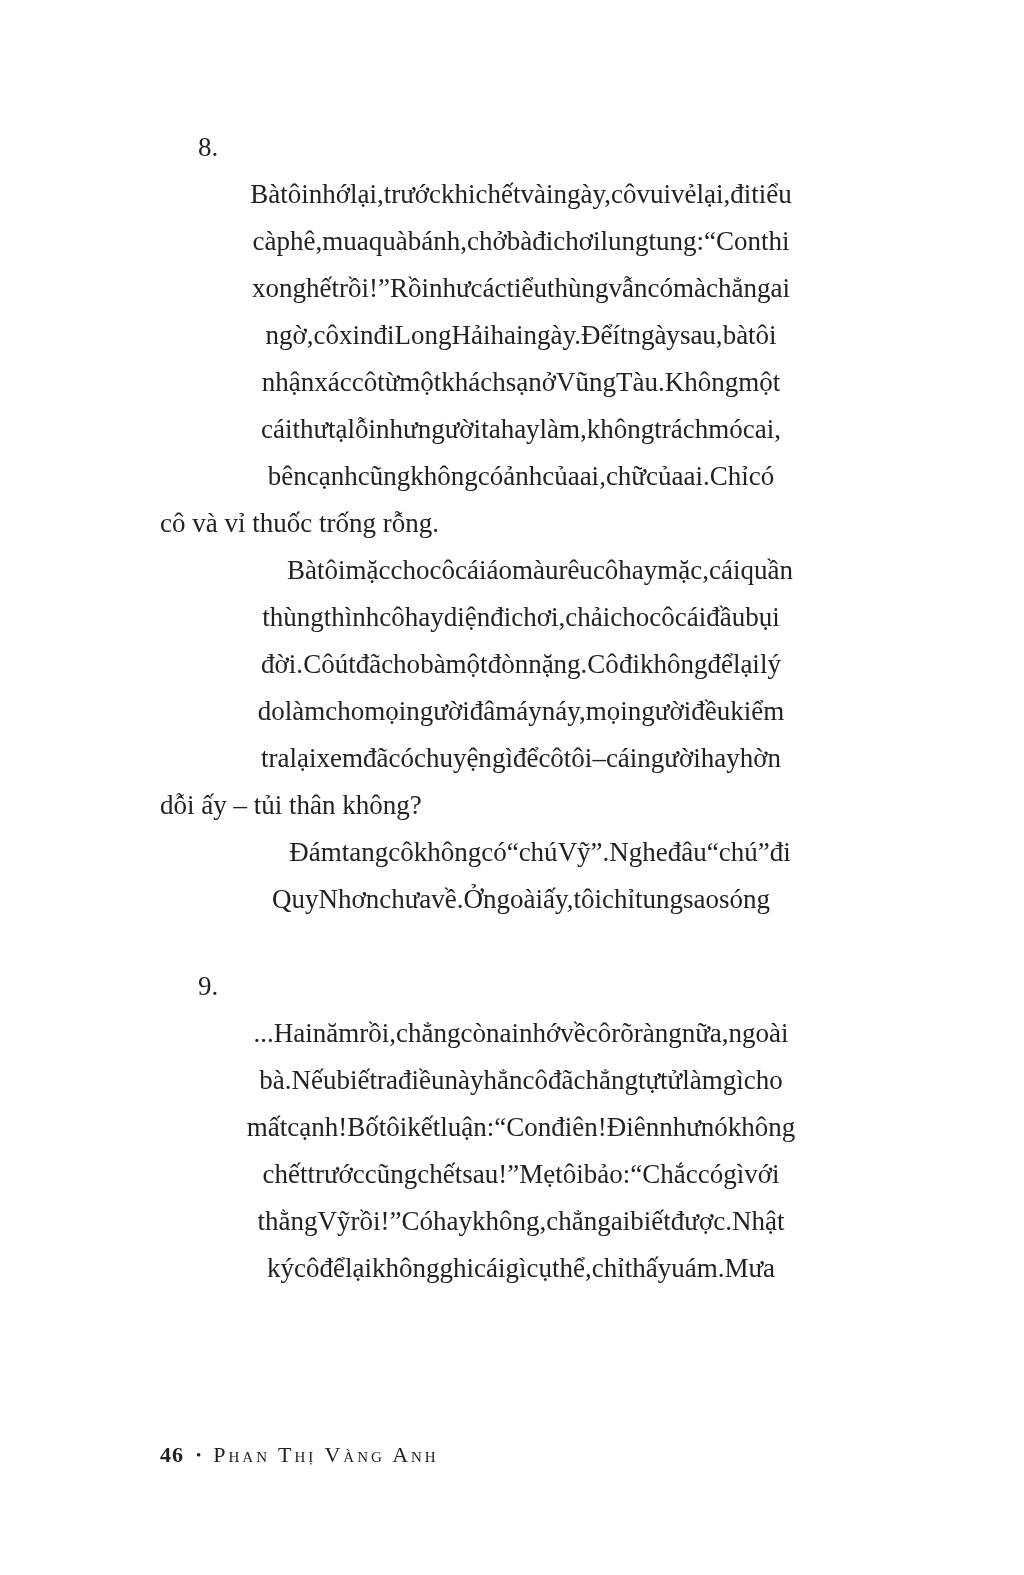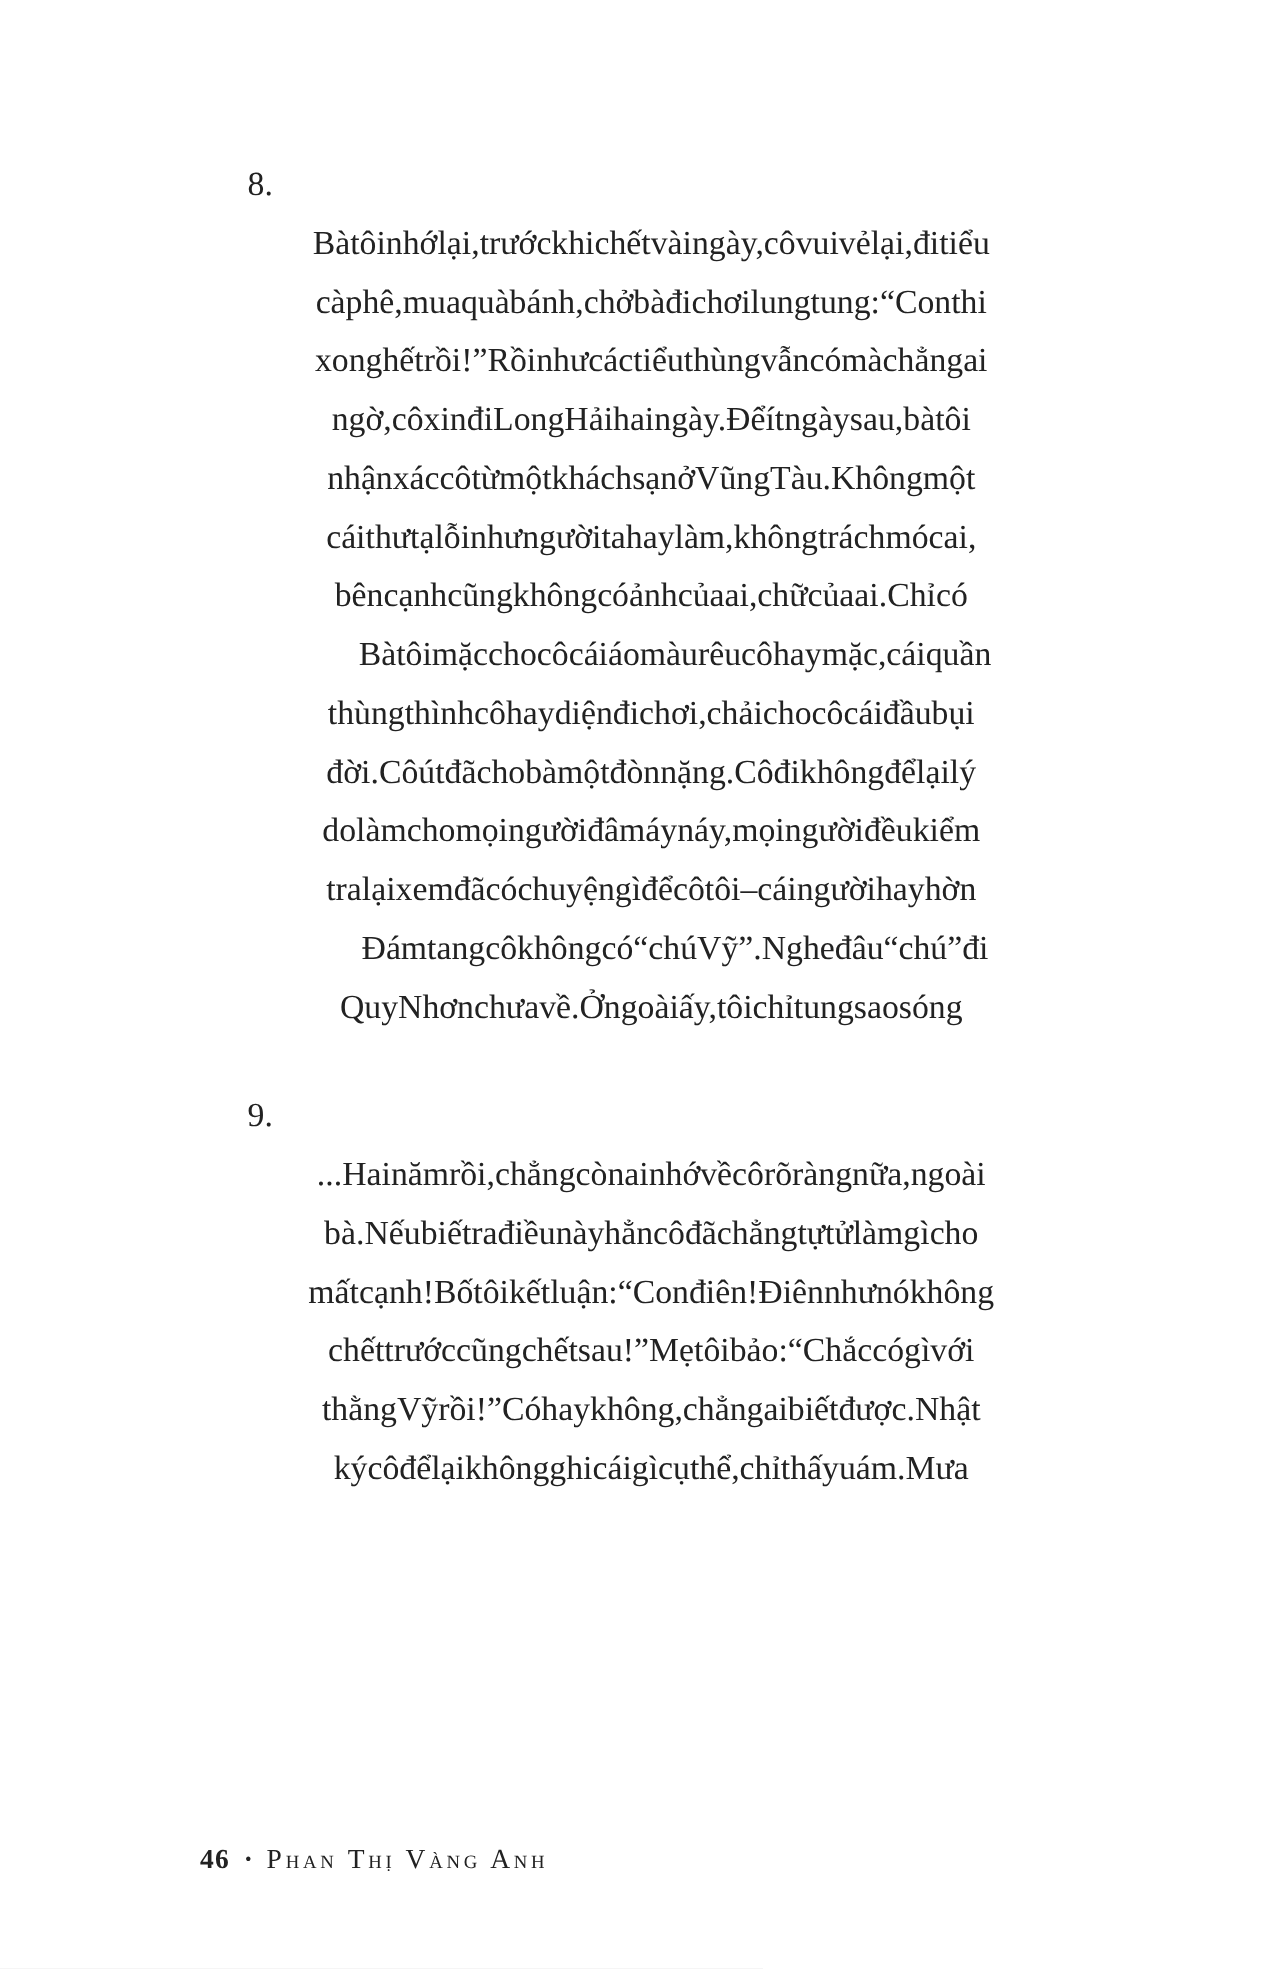--- a/index.html
+++ b/index.html
@@ -26,21 +26,21 @@
   .paragraph.indent .line:first-child { padding-left: 38px; }
   .line.just {
     display: flex;
     justify-content: center;
   }
   .line.just span { white-space: pre; }
   .line.last { text-align: left; }
   .footer {
     position: absolute;
     left: 160px;
-    top: 1472px;
+    top: 1440px;
     font-size: 22px;
     line-height: 30px;
     color: #222222;
   }
   .footer .num { font-weight: bold; letter-spacing: 1px; }
   .footer .sep {
     display: inline-block;
     margin: 0 12px;
     font-size: 15px;
     vertical-align: 2px;
@@ -158,20 +158,21 @@
             <span>có</span>
             <span>ảnh</span>
             <span>của</span>
             <span>ai,</span>
             <span>chữ</span>
             <span>của</span>
             <span>ai.</span>
             <span>Chỉ</span>
             <span>có</span>
           </div>
+          <div class="line last">cô và vỉ thuốc trống rỗng.</div>
         </div>
         <div class="paragraph indent">
           <div class="line just">
             <span>Bà</span>
             <span>tôi</span>
             <span>mặc</span>
             <span>cho</span>
             <span>cô</span>
             <span>cái</span>
             <span>áo</span>
@@ -239,20 +240,21 @@
             <span>gì</span>
             <span>để</span>
             <span>cô</span>
             <span>tôi</span>
             <span>–</span>
             <span>cái</span>
             <span>người</span>
             <span>hay</span>
             <span>hờn</span>
           </div>
+          <div class="line last">dỗi ấy – tủi thân không?</div>
         </div>
         <div class="paragraph indent">
           <div class="line just">
             <span>Đám</span>
             <span>tang</span>
             <span>cô</span>
             <span>không</span>
             <span>có</span>
             <span>“chú</span>
             <span>Vỹ”.</span>

